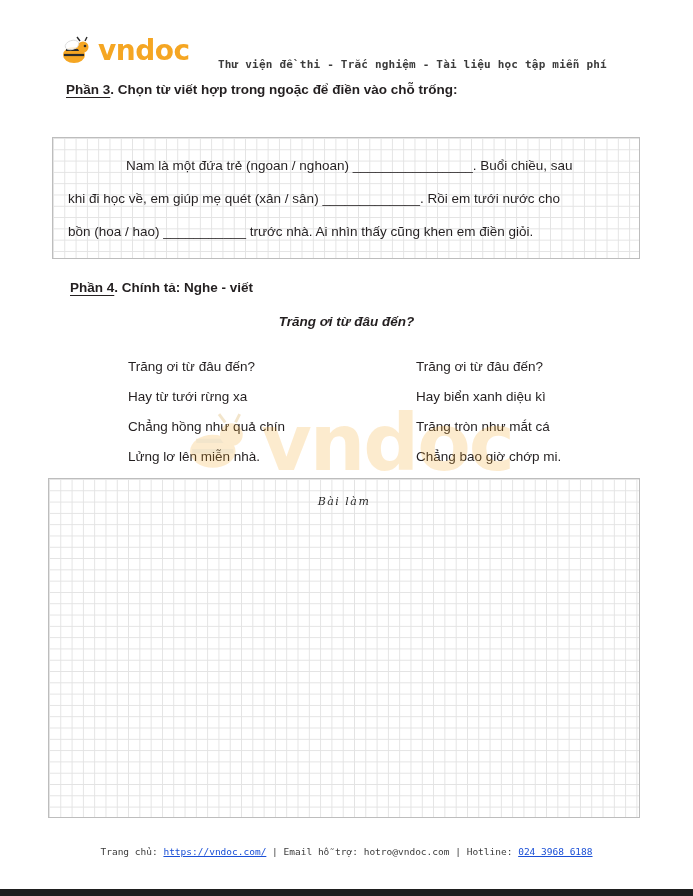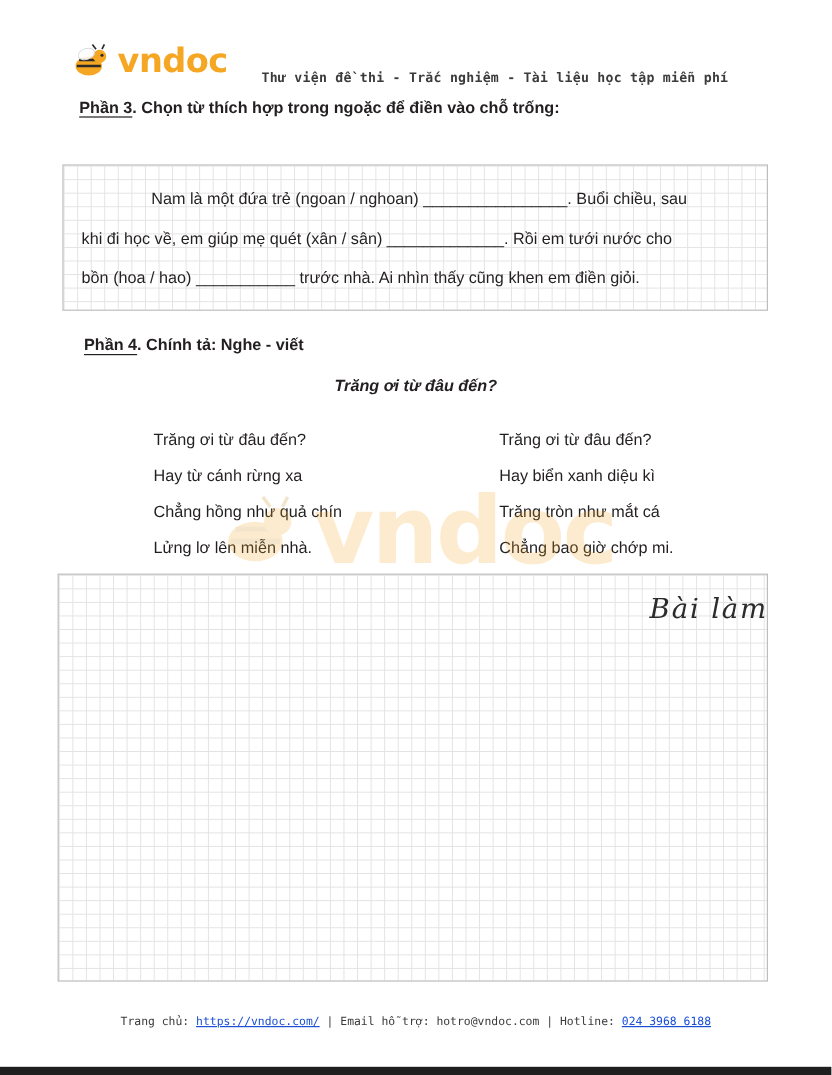--- a/index.html
+++ b/index.html
@@ -142,24 +142,24 @@
   #poem-col-left { left: 128px; }
   #poem-col-right { left: 416px; }
   .poem-line { white-space: nowrap; }
 
   
   #bailam {
     position: absolute;
     left: 48px;
     top: 495px;
     width: 592px;
-    text-align: right;
+    text-align: center;
     font-family: "DejaVu Serif", serif;
     font-style: italic;
-    font-size: 23px;
+    font-size: 11px;
     letter-spacing: 1.5px;
     color: #2b2b2b;
   }
 
   
   .watermark {
     position: absolute;
     left: 118px;
     top: 398px;
     width: 460px;
@@ -232,39 +232,39 @@
           <ellipse cx="12" cy="9" rx="7" ry="4.5" fill="#ffffff" opacity="0.85" transform="rotate(-18 12 9)"></ellipse>
           <ellipse cx="12" cy="9" rx="7" ry="4.5" fill="none" stroke="#d9d9d9" stroke-width="0.8" transform="rotate(-18 12 9)"></ellipse>
         </svg>
       </div>
       <div class="logo-text">vndoc</div>
     </div>
     <div class="header-tagline">Thư viện đề thi - Trắc nghiệm - Tài liệu học tập miễn phí</div>
   </div>
 
   <div class="sec-title" id="sec3-title">
-    <span class="u">Phần 3</span><span>. Chọn từ thích hợp trong ngoặc để điền vào chỗ trống:</span>
+    <span class="u">Phần 3</span><span>. Chọn từ viết hợp trong ngoặc để điền vào chỗ trống:</span>
   </div>
 
   <div class="gridbox" id="fill-box"></div>
   <div class="para">
     <div><span class="indent"></span><span>Nam là một đứa trẻ (ngoan / nghoan) ________________. Buổi chiều, sau</span></div>
     <div>khi đi học về, em giúp mẹ quét (xân / sân) _____________. Rồi em tưới nước cho</div>
     <div>bồn (hoa / hao) ___________ trước nhà. Ai nhìn thấy cũng khen em điền giỏi.</div>
   </div>
 
   <div class="sec-title" id="sec4-title">
     <span class="u">Phần 4</span><span>. Chính tả: Nghe - viết</span>
   </div>
 
   <div id="poem-title">Trăng ơi từ đâu đến?</div>
 
   <div class="poem-col" id="poem-col-left">
     <div class="poem-line">Trăng ơi từ đâu đến?</div>
-    <div class="poem-line">Hay từ cánh rừng xa</div>
+    <div class="poem-line">Hay từ tưới rừng xa</div>
     <div class="poem-line">Chẳng hồng như quả chín</div>
     <div class="poem-line">Lửng lơ lên miễn nhà.</div>
   </div>
   <div class="poem-col" id="poem-col-right">
     <div class="poem-line">Trăng ơi từ đâu đến?</div>
     <div class="poem-line">Hay biển xanh diệu kì</div>
     <div class="poem-line">Trăng tròn như mắt cá</div>
     <div class="poem-line">Chẳng bao giờ chớp mi.</div>
   </div>
 

